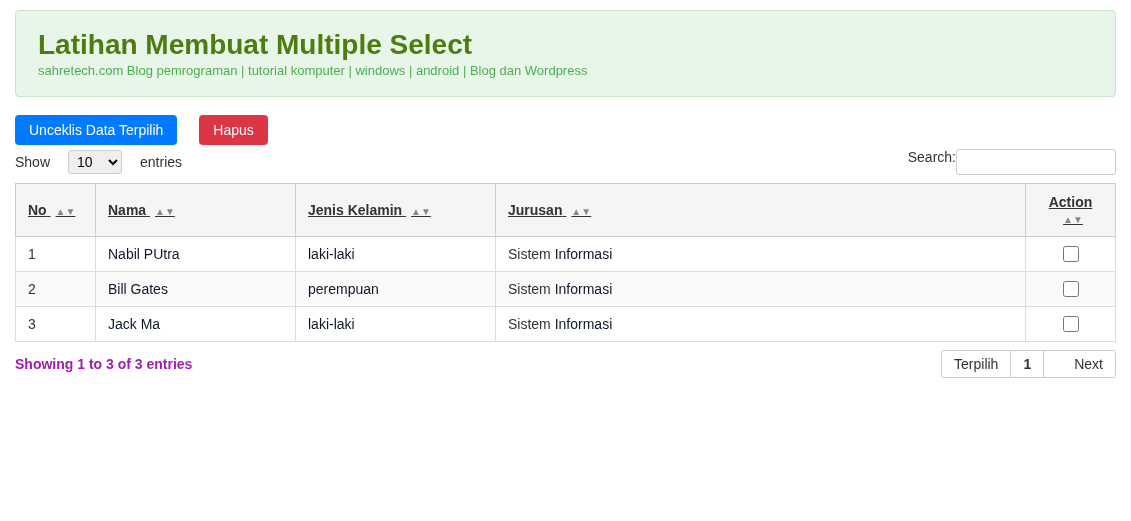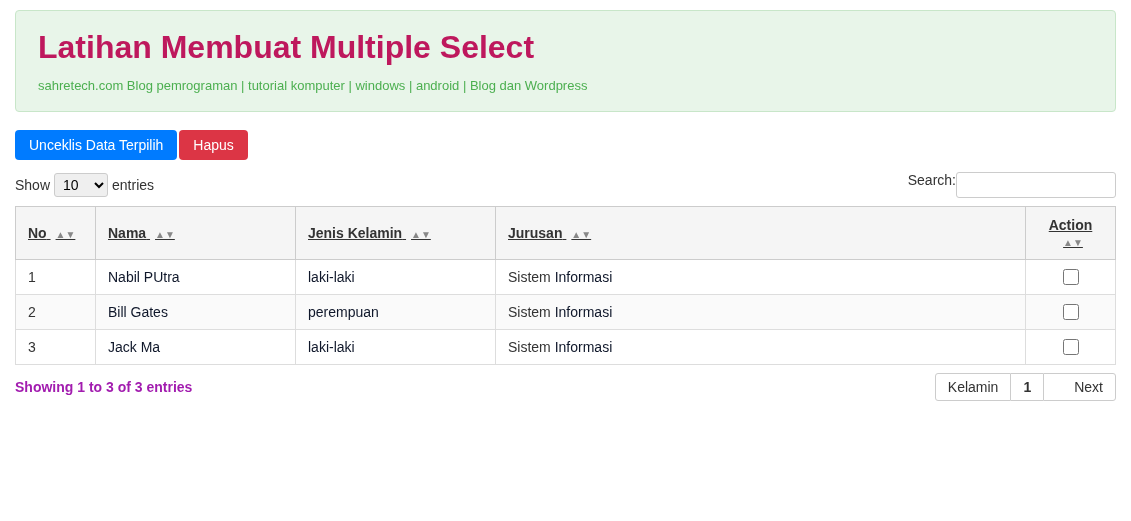--- a/index.html
+++ b/index.html
@@ -6,34 +6,34 @@
     body { font-family: Arial, sans-serif; font-size: 14px; background: #fff; color: #333; padding: 10px 15px; }
 
     .header-banner {
       background: #e8f5e9;
       border: 1px solid #c8e6c9;
       border-radius: 4px;
       padding: 18px 22px;
       margin-bottom: 18px;
     }
     .header-banner h1 {
-      font-size: 32px;
-      font-weight: bold;
-      color: #be185d;
-      margin-bottom: 12px;
+      font-size: 28px;
+      font-weight: bold;
+      color: #4d7c0f;
+      margin-bottom: 2px;
     }
     .header-banner p {
       font-size: 13px;
       color: #4caf50;
     }
 
     .toolbar {
-      margin-bottom: 12px;
-      display: flex;
-      gap: 2px;
+      margin-bottom: 4px;
+      display: flex;
+      gap: 22px;
     }
     .btn-unceklis {
       background: #007bff;
       color: #fff;
       border: none;
       border-radius: 4px;
       padding: 7px 14px;
       font-size: 14px;
       cursor: pointer;
     }
@@ -50,21 +50,21 @@
 
     .datatable-controls {
       display: flex;
       justify-content: space-between;
       align-items: center;
       margin-bottom: 8px;
     }
     .show-entries {
       display: flex;
       align-items: center;
-      gap: 4px;
+      gap: 18px;
       font-size: 14px;
     }
     .show-entries select {
       border: 1px solid #ccc;
       border-radius: 3px;
       padding: 2px 4px;
       font-size: 14px;
     }
     .search-box {
       display: flex;
@@ -267,17 +267,17 @@
 
 <div class="datatable-footer">
   <div class="showing-info">
     <span>
       Showing <span style="font-weight:bold">1 to 3</span>
       of <span style="font-weight:bold">3</span>
       entries
     </span>
   </div>
   <div class="pagination">
-    <button class="pagination-prev">Kelamin</button>
+    <button class="pagination-prev">Terpilih</button>
     <span class="pagination-page">1</span>
     <button class="pagination-next">Next</button>
   </div>
 </div>
 
 </body></html>

